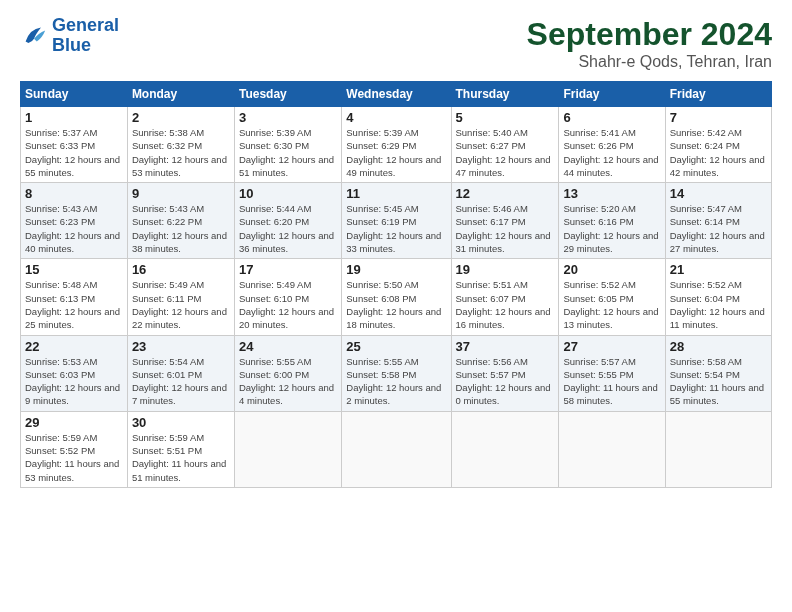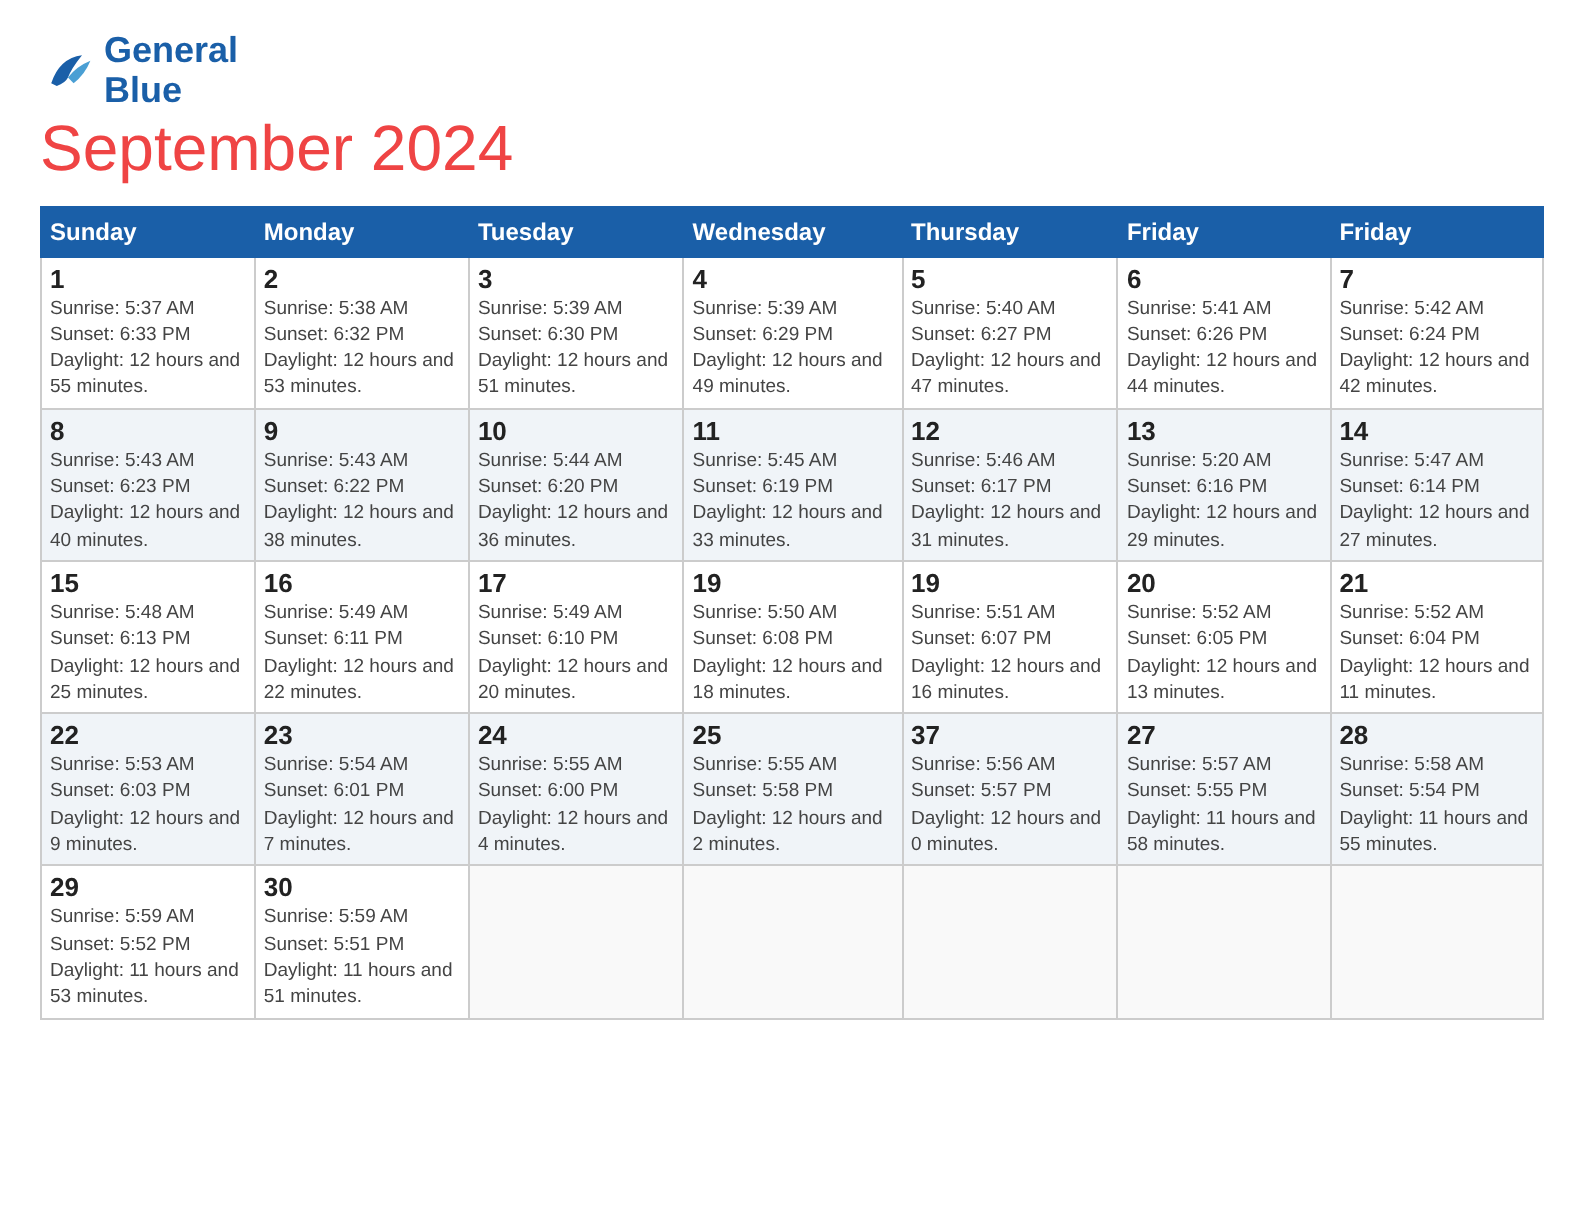--- a/index.html
+++ b/index.html
@@ -12,21 +12,20 @@
     }
     .page {
       width: 792px;
       padding: 16px 20px 10px 20px;
     }
     .header {
       display: flex;
       justify-content: space-between;
       align-items: flex-start;
       margin-bottom: 10px;
-      flex-direction: column;
     }
     .logo {
       display: flex;
       align-items: center;
       gap: 4px;
     }
     .logo-text {
       font-size: 18px;
       font-weight: bold;
       color: #333;
@@ -37,22 +36,22 @@
     }
     .logo-bird {
       width: 28px;
       height: 28px;
     }
     .title-block {
       text-align: right;
     }
     .month-title {
       font-size: 32px;
-      font-weight: normal;
-      color: #ef4444;
+      font-weight: bold;
+      color: #14532d;
     }
     .subtitle {
       font-size: 16px;
       color: #555;
     }
     table {
       width: 100%;
       border-collapse: collapse;
       font-size: 10px;
     }
@@ -104,20 +103,21 @@
         <path d="M8,28 Q14,10 30,8 Q22,18 20,24 Q18,28 12,30 Z" fill="#1a5fa8"></path>
         <path d="M20,24 Q26,16 36,12 Q32,22 24,28 Z" fill="#4a9fd4"></path>
       </svg>
       <div class="logo-text">
         <div><span>General</span></div>
         <div><span>Blue</span></div>
       </div>
     </div>
     <div class="title-block">
       <div class="month-title">September 2024</div>
+      <div class="subtitle">Shahr-e Qods, Tehran, Iran</div>
     </div>
   </div>
 
   <table>
     <thead>
       <tr>
         <th>Sunday</th>
         <th>Monday</th>
         <th>Tuesday</th>
         <th>Wednesday</th>

